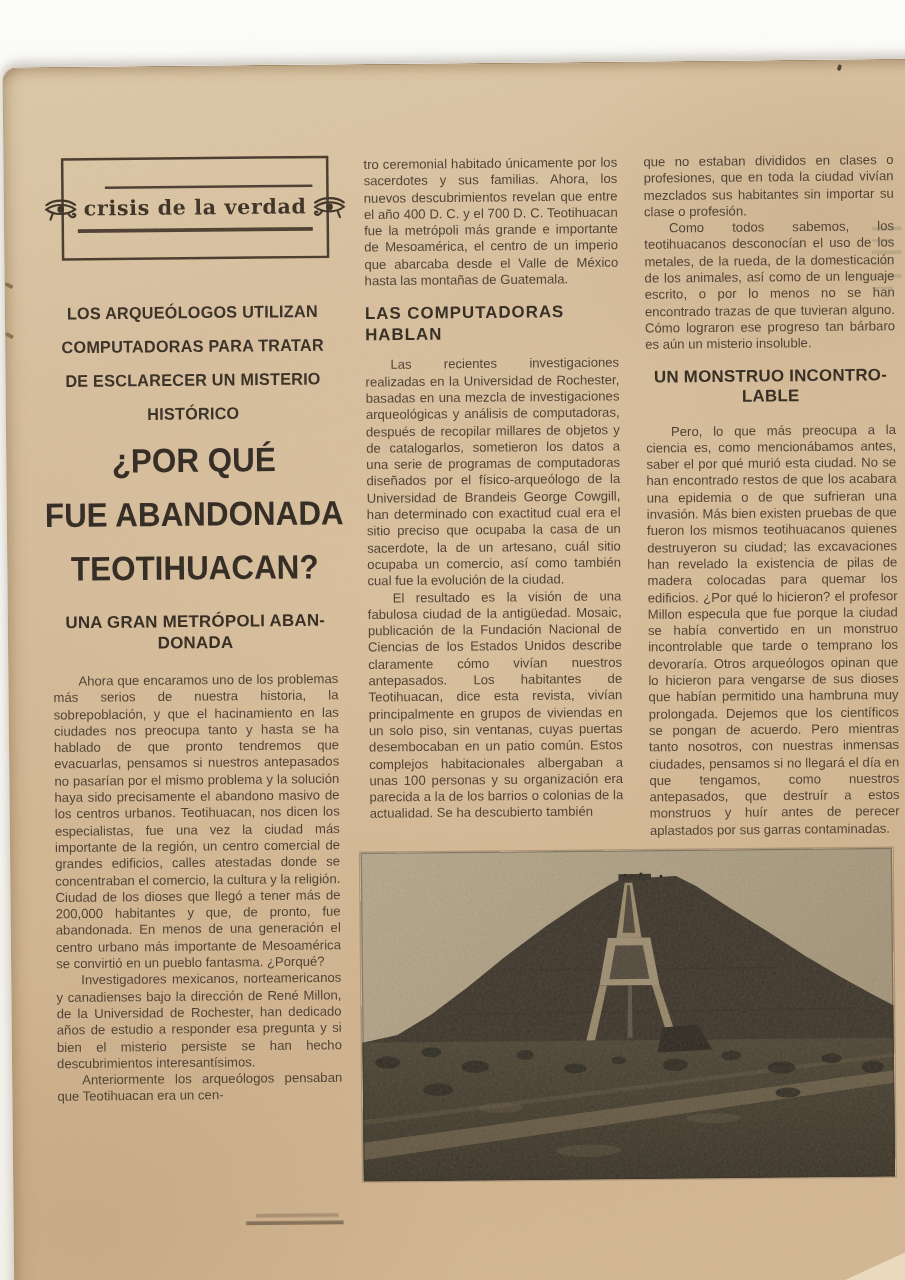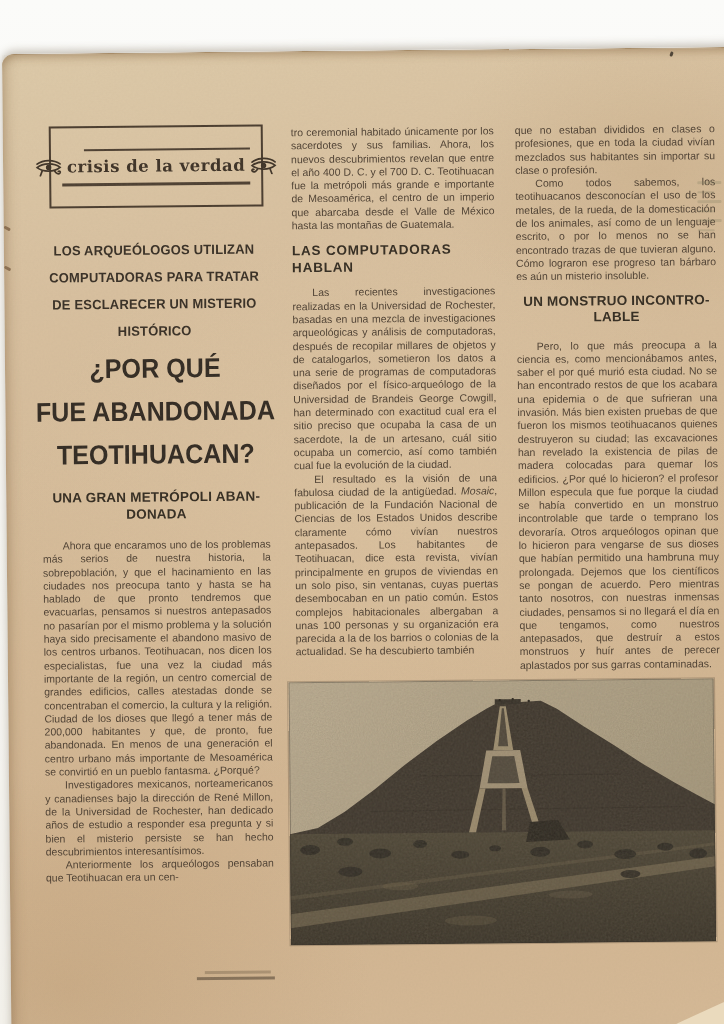--- a/index.html
+++ b/index.html
@@ -59,21 +59,21 @@
   .col h2{
     margin:0;font-size:13.5px;line-height:16.5px;font-weight:bold;color:#30291f;
     letter-spacing:0.2px;text-align:left;
   }
   .col1{left:36px;top:436px;width:228px;}
   .col1 h2{text-align:center;margin-bottom:16px;}
   .col2{left:288px;top:74px;width:203px;}
   .col2 h2{margin:11px 0 10px;letter-spacing:0.8px;}
   .col3{left:512px;top:74px;width:200px;}
   .col3 h2{margin:10px 0 13px;text-align:center;}
-  .ital{font-style:italic;}
+  .ital{}
 
   
   .photo{position:absolute;left:280px;top:630px;width:426px;height:263px;box-shadow:0 0 0 1px rgba(58,48,36,0.25);}
   .photo svg{display:block;}
 
   
   .bleed-right{position:absolute;left:694px;top:126px;width:24px;}
   .bleed-right i{display:block;height:2.5px;background:rgba(104,110,80,0.22);margin:7px 0;border-radius:1px;}
   .bleed-right i:nth-child(2n){width:70%;}
   .smudge{position:absolute;left:186px;top:918px;width:78px;filter:blur(0.6px);}

